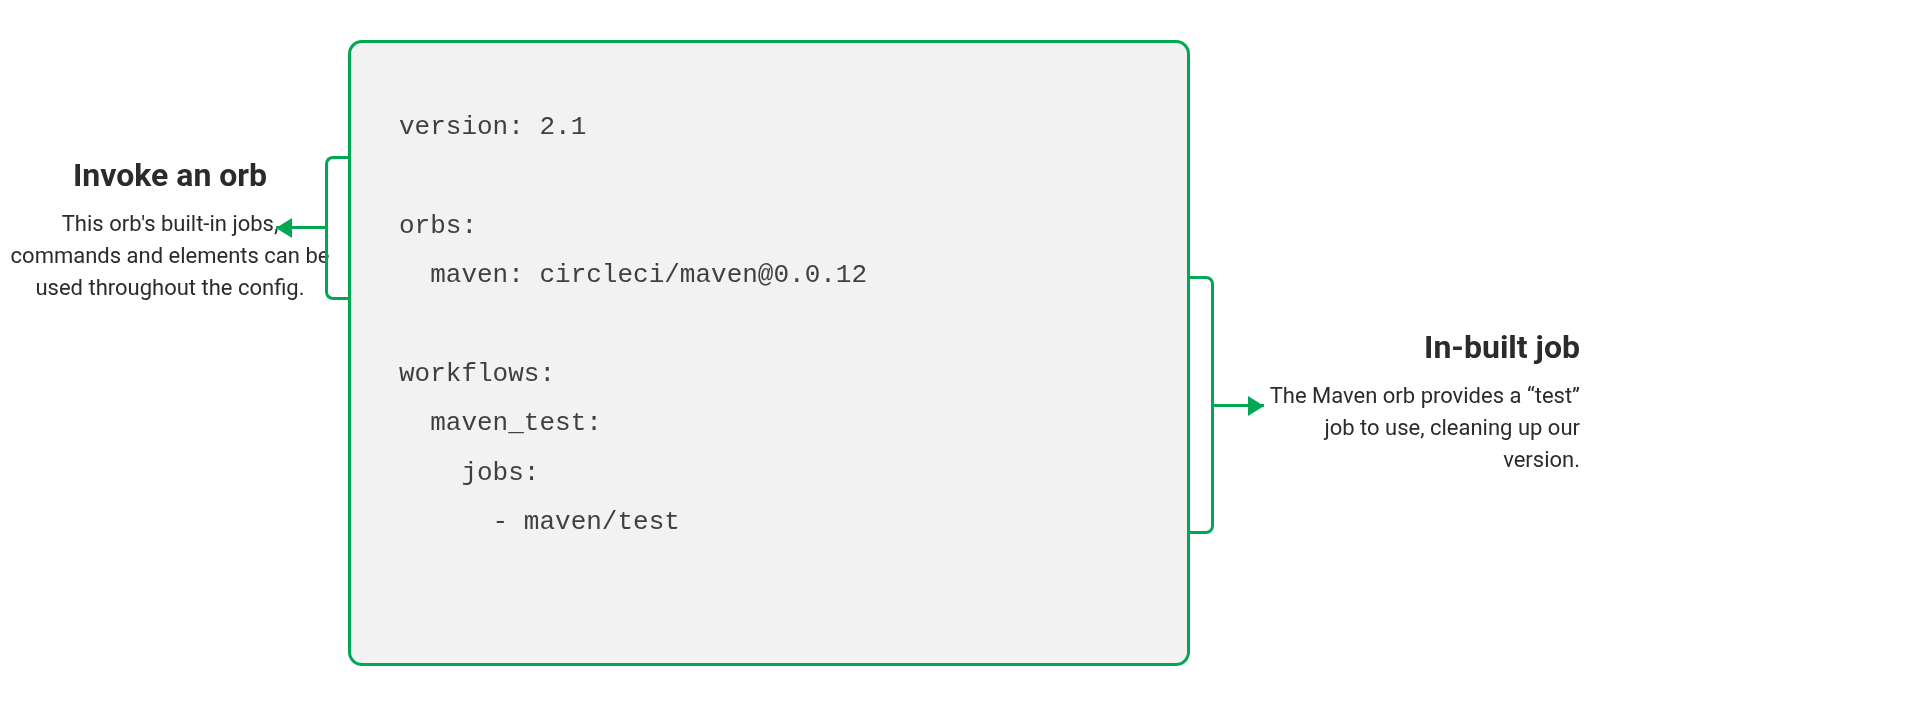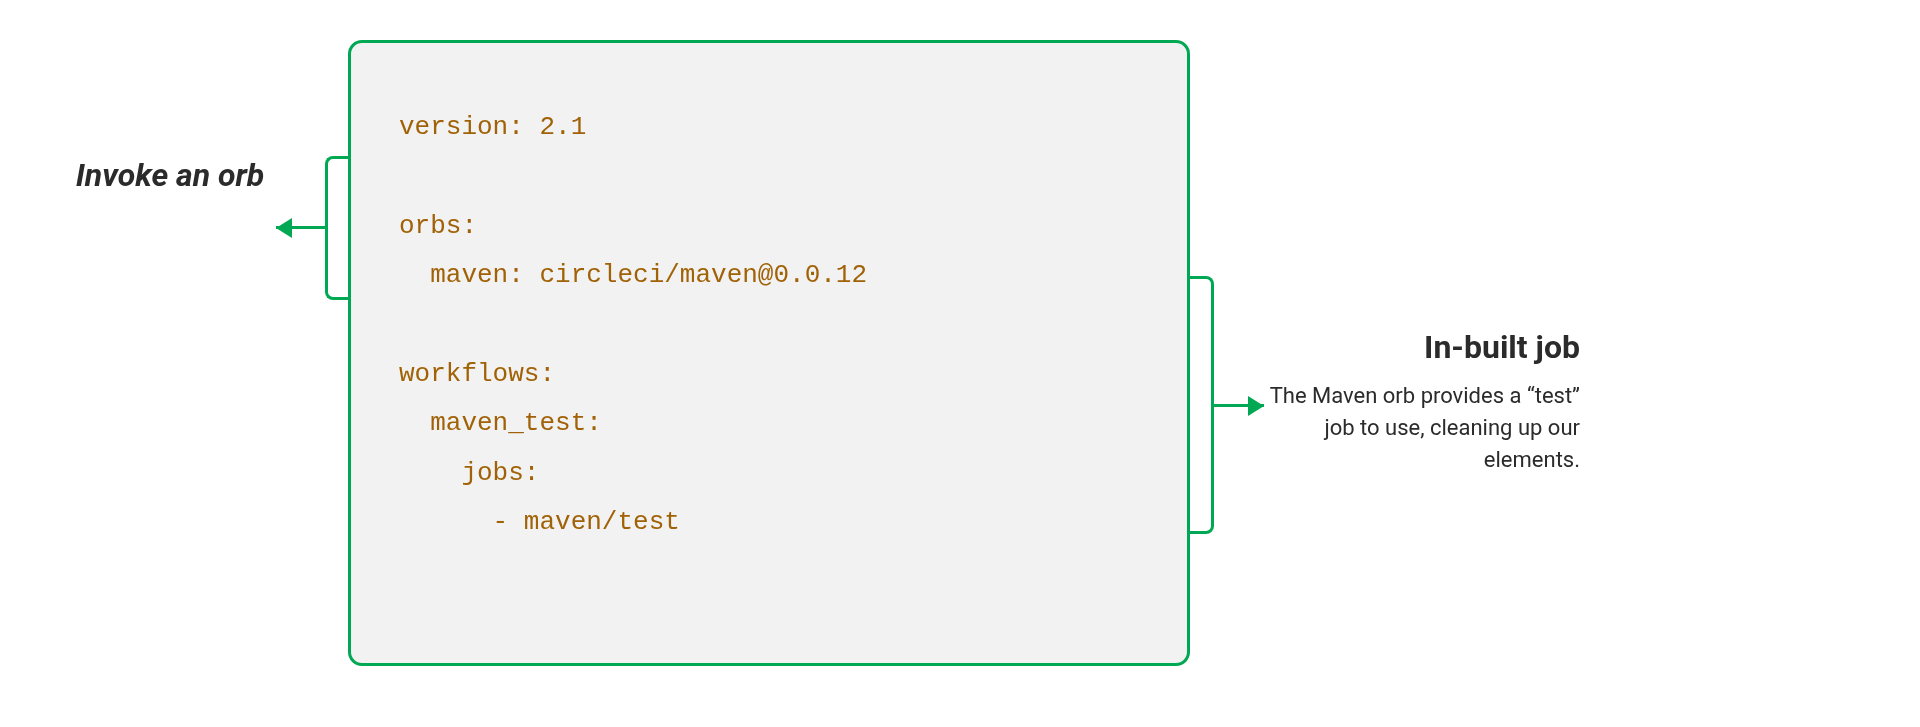--- a/index.html
+++ b/index.html
@@ -27,30 +27,29 @@
       height: 626px;
       background: #f2f2f2;
       border: 3px solid #00a853;
       border-radius: 14px;
       padding: 60px 48px;
     }
     .code-content {
       font-family: "SFMono-Regular", Consolas, "Liberation Mono", Menlo, Courier, monospace;
       font-size: 26px;
       line-height: 1.9;
-      color: #a16207;
+      color: #404040;
       white-space: pre;
     }
     .annotation-left {
       position: absolute;
       left: 10px;
       top: 156px;
       width: 320px;
       text-align: center;
-      font-style: italic;
     }
     .annotation-right {
       position: absolute;
       left: 1260px;
       top: 328px;
       width: 320px;
       text-align: right;
     }
     .annotation-title {
       font-size: 32px;
@@ -130,20 +129,21 @@
       border-left: 16px solid #00a853;
     }
   </style>
 </head>
 <body>
 
 <div class="container">
 
   <div class="annotation-left">
     <div class="annotation-title">Invoke an orb</div>
+    <div class="annotation-body">This orb's built-in jobs, commands and elements can be used throughout the config.</div>
   </div>
 
   <div class="arrow-left">
     <div class="arrow-line"></div>
     <div class="arrow-head-left"></div>
   </div>
 
   <div class="bracket-left"></div>
 
   <div class="code-box">
@@ -160,16 +160,16 @@
 
   <div class="bracket-right"></div>
 
   <div class="arrow-right">
     <div class="arrow-line"></div>
     <div class="arrow-head-right"></div>
   </div>
 
   <div class="annotation-right">
     <div class="annotation-title">In-built job</div>
-    <div class="annotation-body">The Maven orb provides a “test” job to use, cleaning up our elements.</div>
+    <div class="annotation-body">The Maven orb provides a “test” job to use, cleaning up our version.</div>
   </div>
 
 </div>
 
 </body></html>

